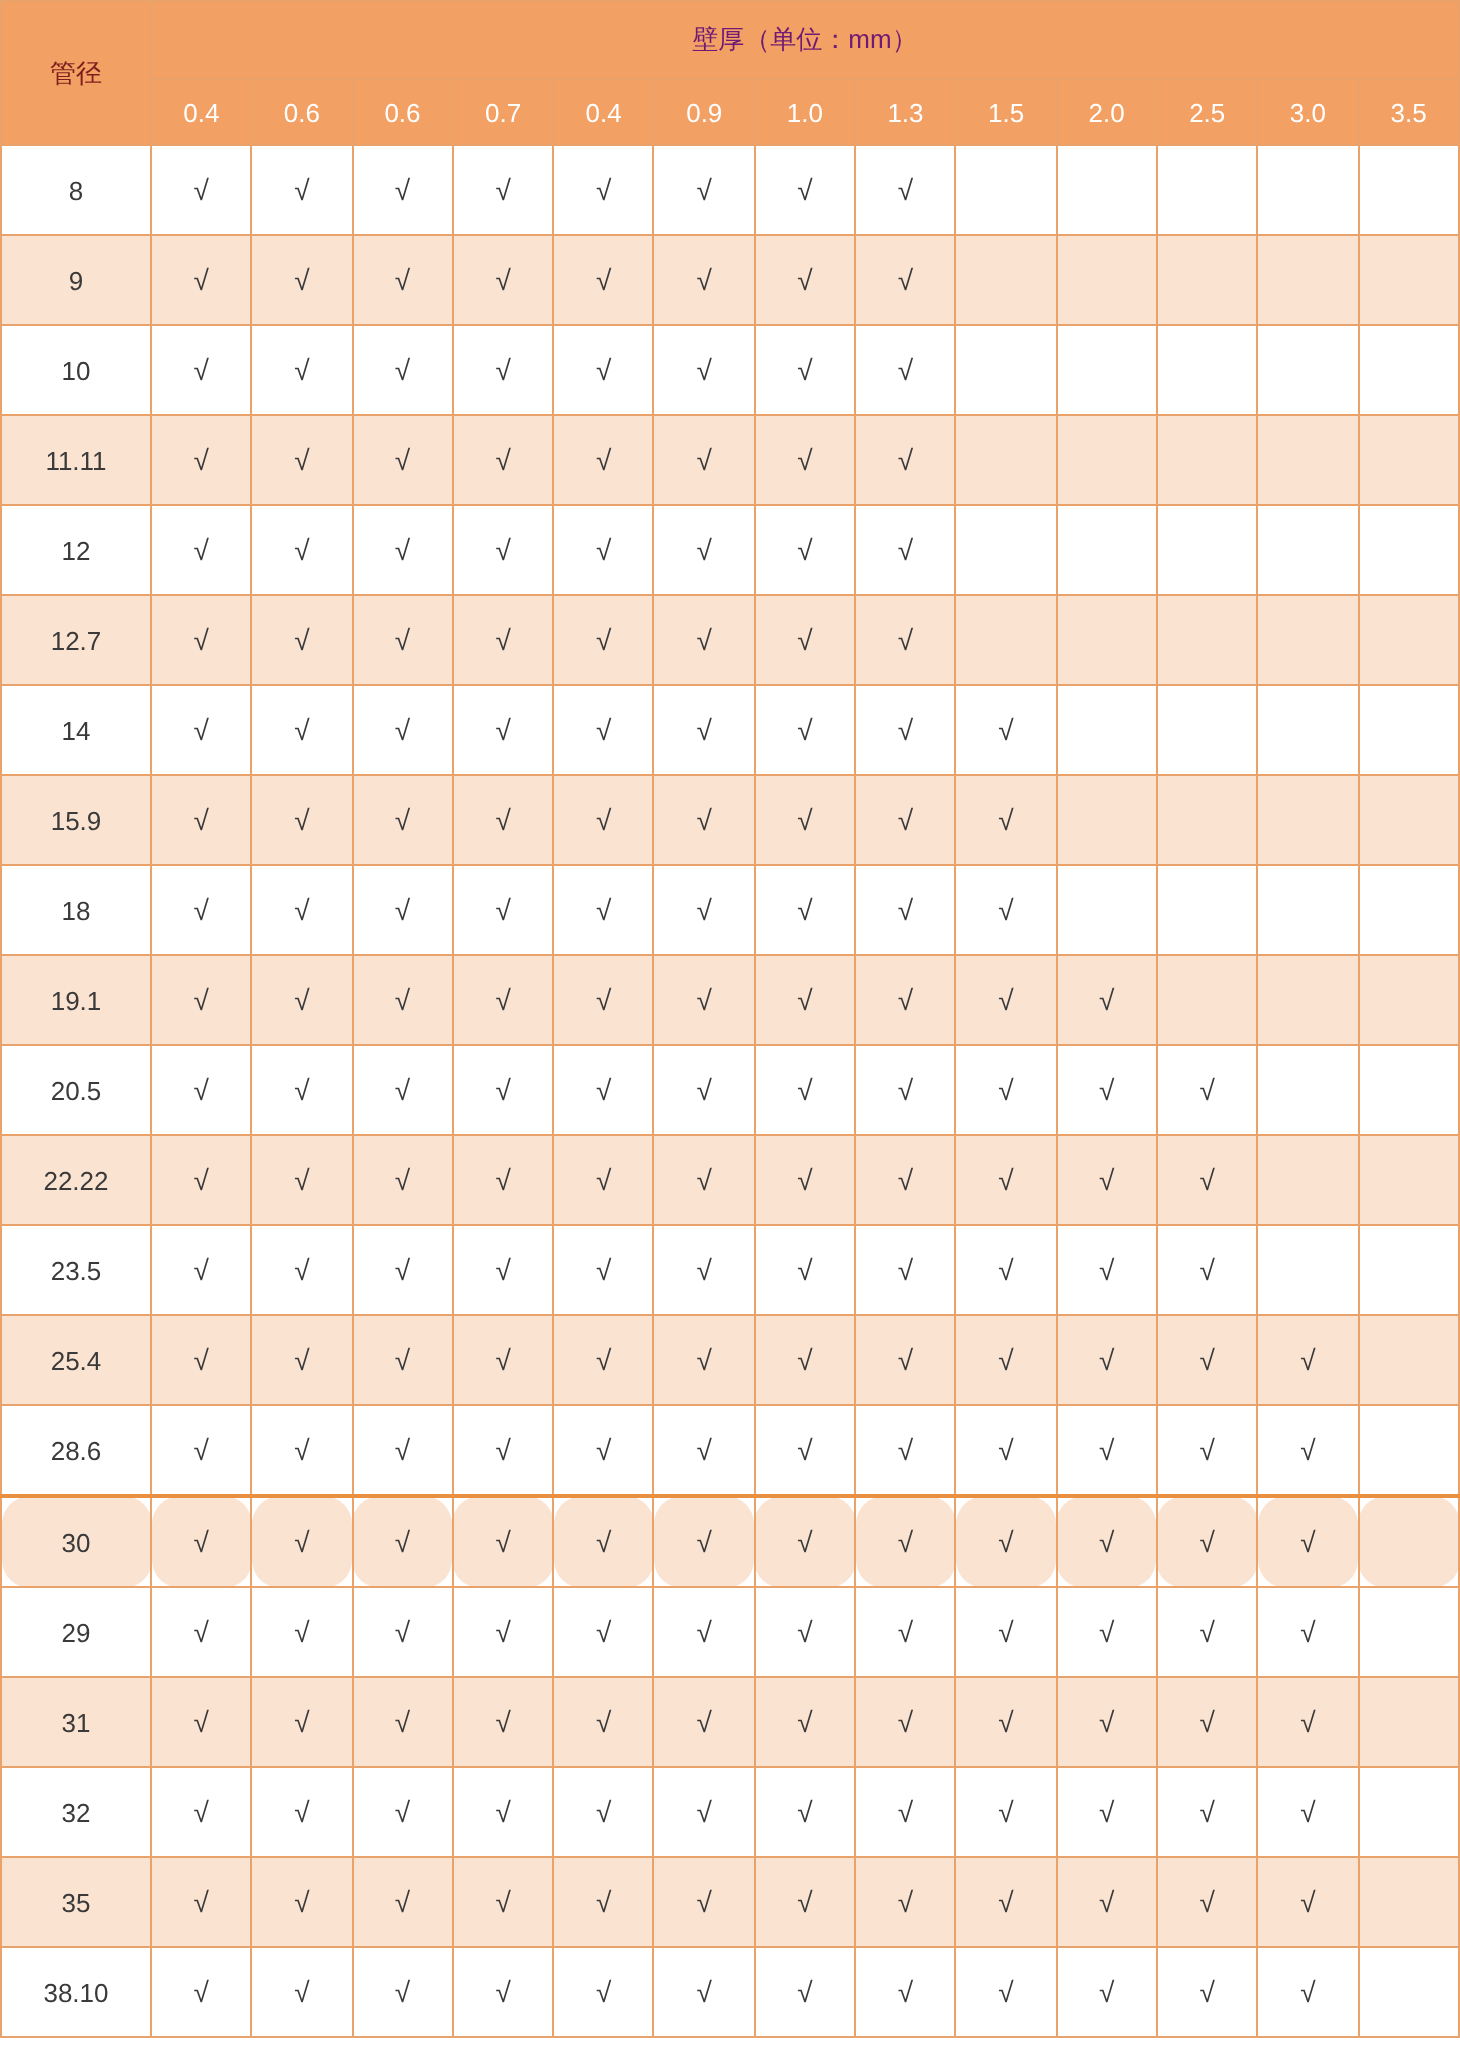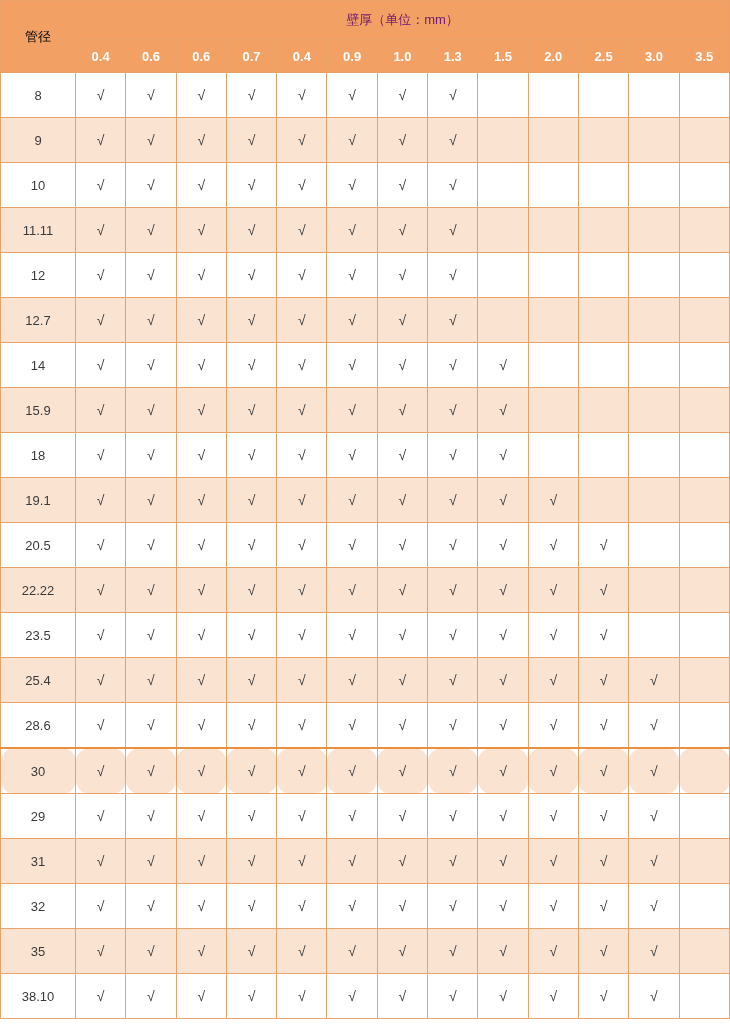--- a/index.html
+++ b/index.html
@@ -30,32 +30,32 @@
   .hdr-top {
     background: #f2a064;
     color: #701a75;
     font-size: 14px;
     height: 38px;
     font-weight: normal;
     border: 1px solid #f2a064;
   }
   .hdr-corner {
     background: #f2a064;
-    color: #000000;
+    color: #7f1d1d;
     font-size: 15px;
     font-weight: normal;
     border: 1px solid #f2a064;
     width: 74px;
   }
   .hdr-sub {
     background: #f2a064;
     color: #ffffff;
     font-size: 13px;
     height: 32px;
-    font-weight: bold;
+    font-weight: normal;
     border: 1px solid #f2a064;
   }
   
   tbody tr.odd td {
     background: #ffffff;
   }
   tbody tr.even td {
     background: #fbe3d2;
   }
   td.dia {

